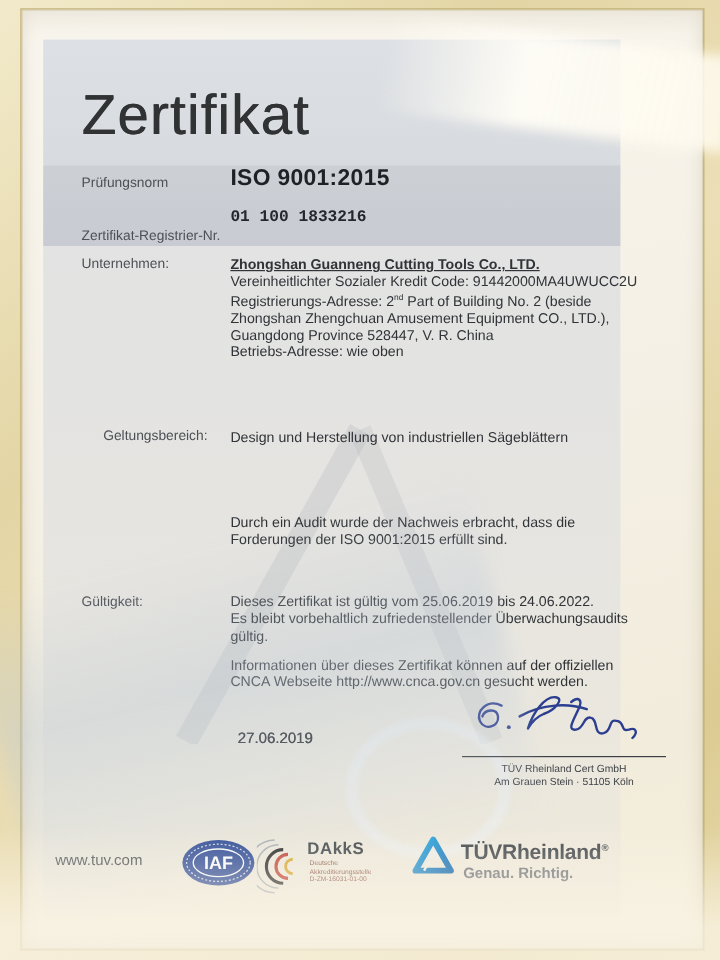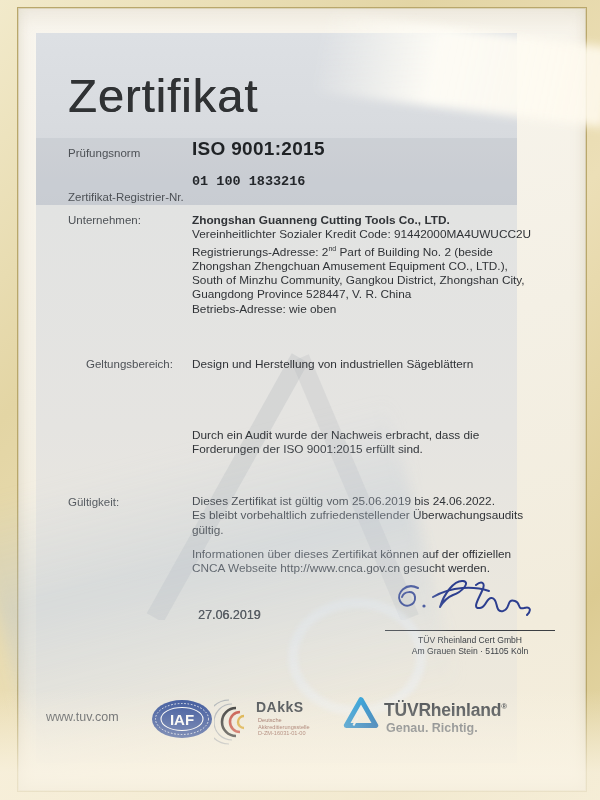--- a/index.html
+++ b/index.html
@@ -31,21 +31,21 @@
   .glare-bottom{position:absolute;left:0px;top:690px;width:600px;height:110px;
     background:linear-gradient(180deg,rgba(250,245,231,0) 0%,rgba(250,244,229,.75) 75%);}
   
   .title{position:absolute;left:68px;top:68px;font-size:47px;letter-spacing:1px;color:#303234;
     text-shadow:.5px 0 0 #303234;}
   .lbl{position:absolute;font-size:11.5px;color:#4d5156;}
   .val{position:absolute;color:#2c2f33;}
   .iso{left:192px;top:138px;font-size:19px;font-weight:bold;color:#1f2225;letter-spacing:.3px;}
   .regnr{left:192px;top:174px;font-size:13.5px;font-weight:bold;color:#24272b;font-family:Liberation Mono, monospace;}
   .block{position:absolute;font-size:11.8px;line-height:14.3px;color:#303337;width:352px;}
-  .bold{font-weight:bold;}
+  .bold{font-weight:bold;text-decoration:underline;}
   .sup{font-size:7px;vertical-align:super;}
   .date{position:absolute;left:198px;top:608px;font-size:12.5px;color:#2e3135;text-shadow:.3px 0 0 #2e3135;}
   .sig-svg{position:absolute;left:388px;top:576px;width:160px;height:55px;}
   .sig-line{position:absolute;left:385px;top:630px;width:170px;height:1.2px;background:#3c3f43;}
   .issuer{position:absolute;left:383px;top:635px;width:174px;text-align:center;
     font-size:8.6px;line-height:10.5px;color:#3e4247;}
   
   .site{position:absolute;left:46px;top:710px;font-size:12.5px;color:#36393d;}
   .iaf{position:absolute;left:150px;top:698px;width:64px;height:42px;}
   .dakks{position:absolute;left:214px;top:697px;width:118px;height:50px;}
@@ -79,21 +79,20 @@
     <div class="val iso">ISO 9001:2015</div>
     <div class="lbl" style="left:68px;top:191px;">Zertifikat-Registrier-Nr.</div>
     <div class="val regnr">01 100 1833216</div>
 
     <div class="lbl" style="left:68px;top:214px;">Unternehmen:</div>
     <div class="block" style="left:192px;top:213px;">
       <div class="bold">Zhongshan Guanneng Cutting Tools Co., LTD.</div>
       <div>Vereinheitlichter Sozialer Kredit Code: 91442000MA4UWUCC2U</div>
       <div><span>Registrierungs-Adresse: 2</span><span class="sup">nd</span><span> Part of Building No. 2 (beside</span></div>
       <div>Zhongshan Zhengchuan Amusement Equipment CO., LTD.),</div>
-      <div>South of Minzhu Community, Gangkou District, Zhongshan City,</div>
       <div>Guangdong Province 528447, V. R. China</div>
       <div>Betriebs-Adresse: wie oben</div>
     </div>
 
     <div class="lbl" style="left:86px;top:358px;">Geltungsbereich:</div>
     <div class="block" style="left:192px;top:357px;">Design und Herstellung von industriellen Sägeblättern</div>
 
     <div class="block" style="left:192px;top:428px;">
       <div>Durch ein Audit wurde der Nachweis erbracht, dass die</div>
       <div>Forderungen der ISO 9001:2015 erfüllt sind.</div>

